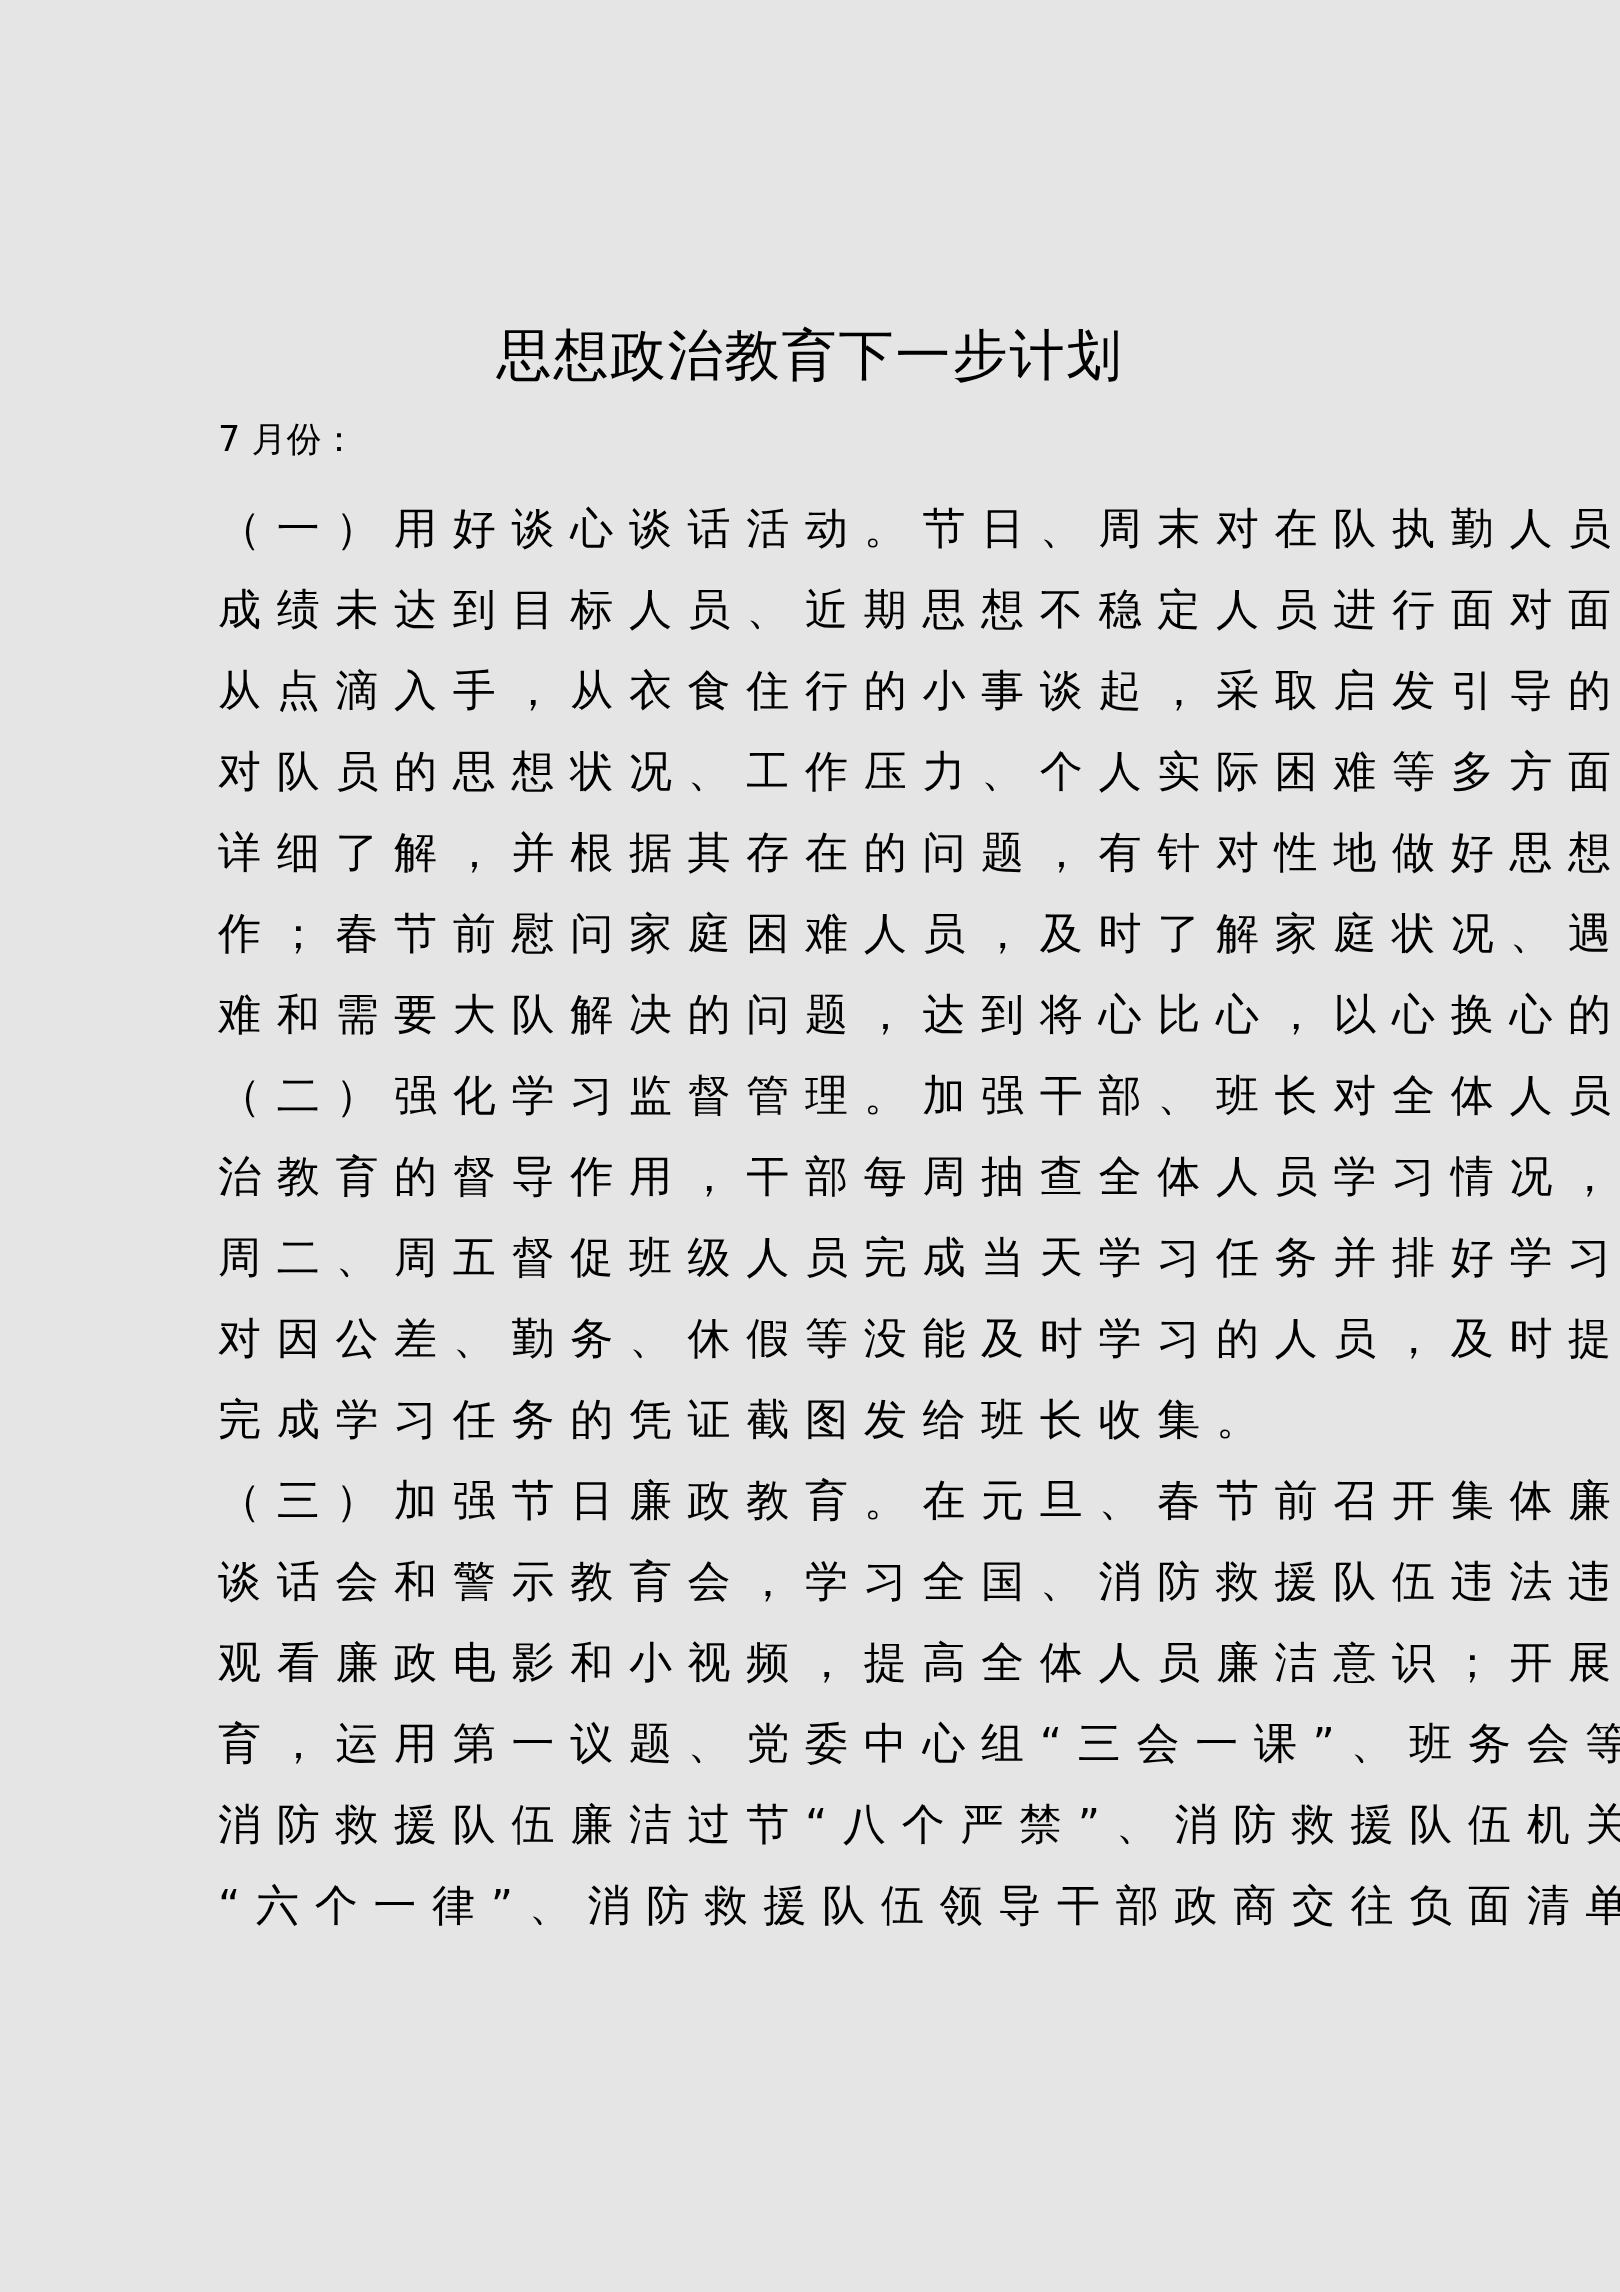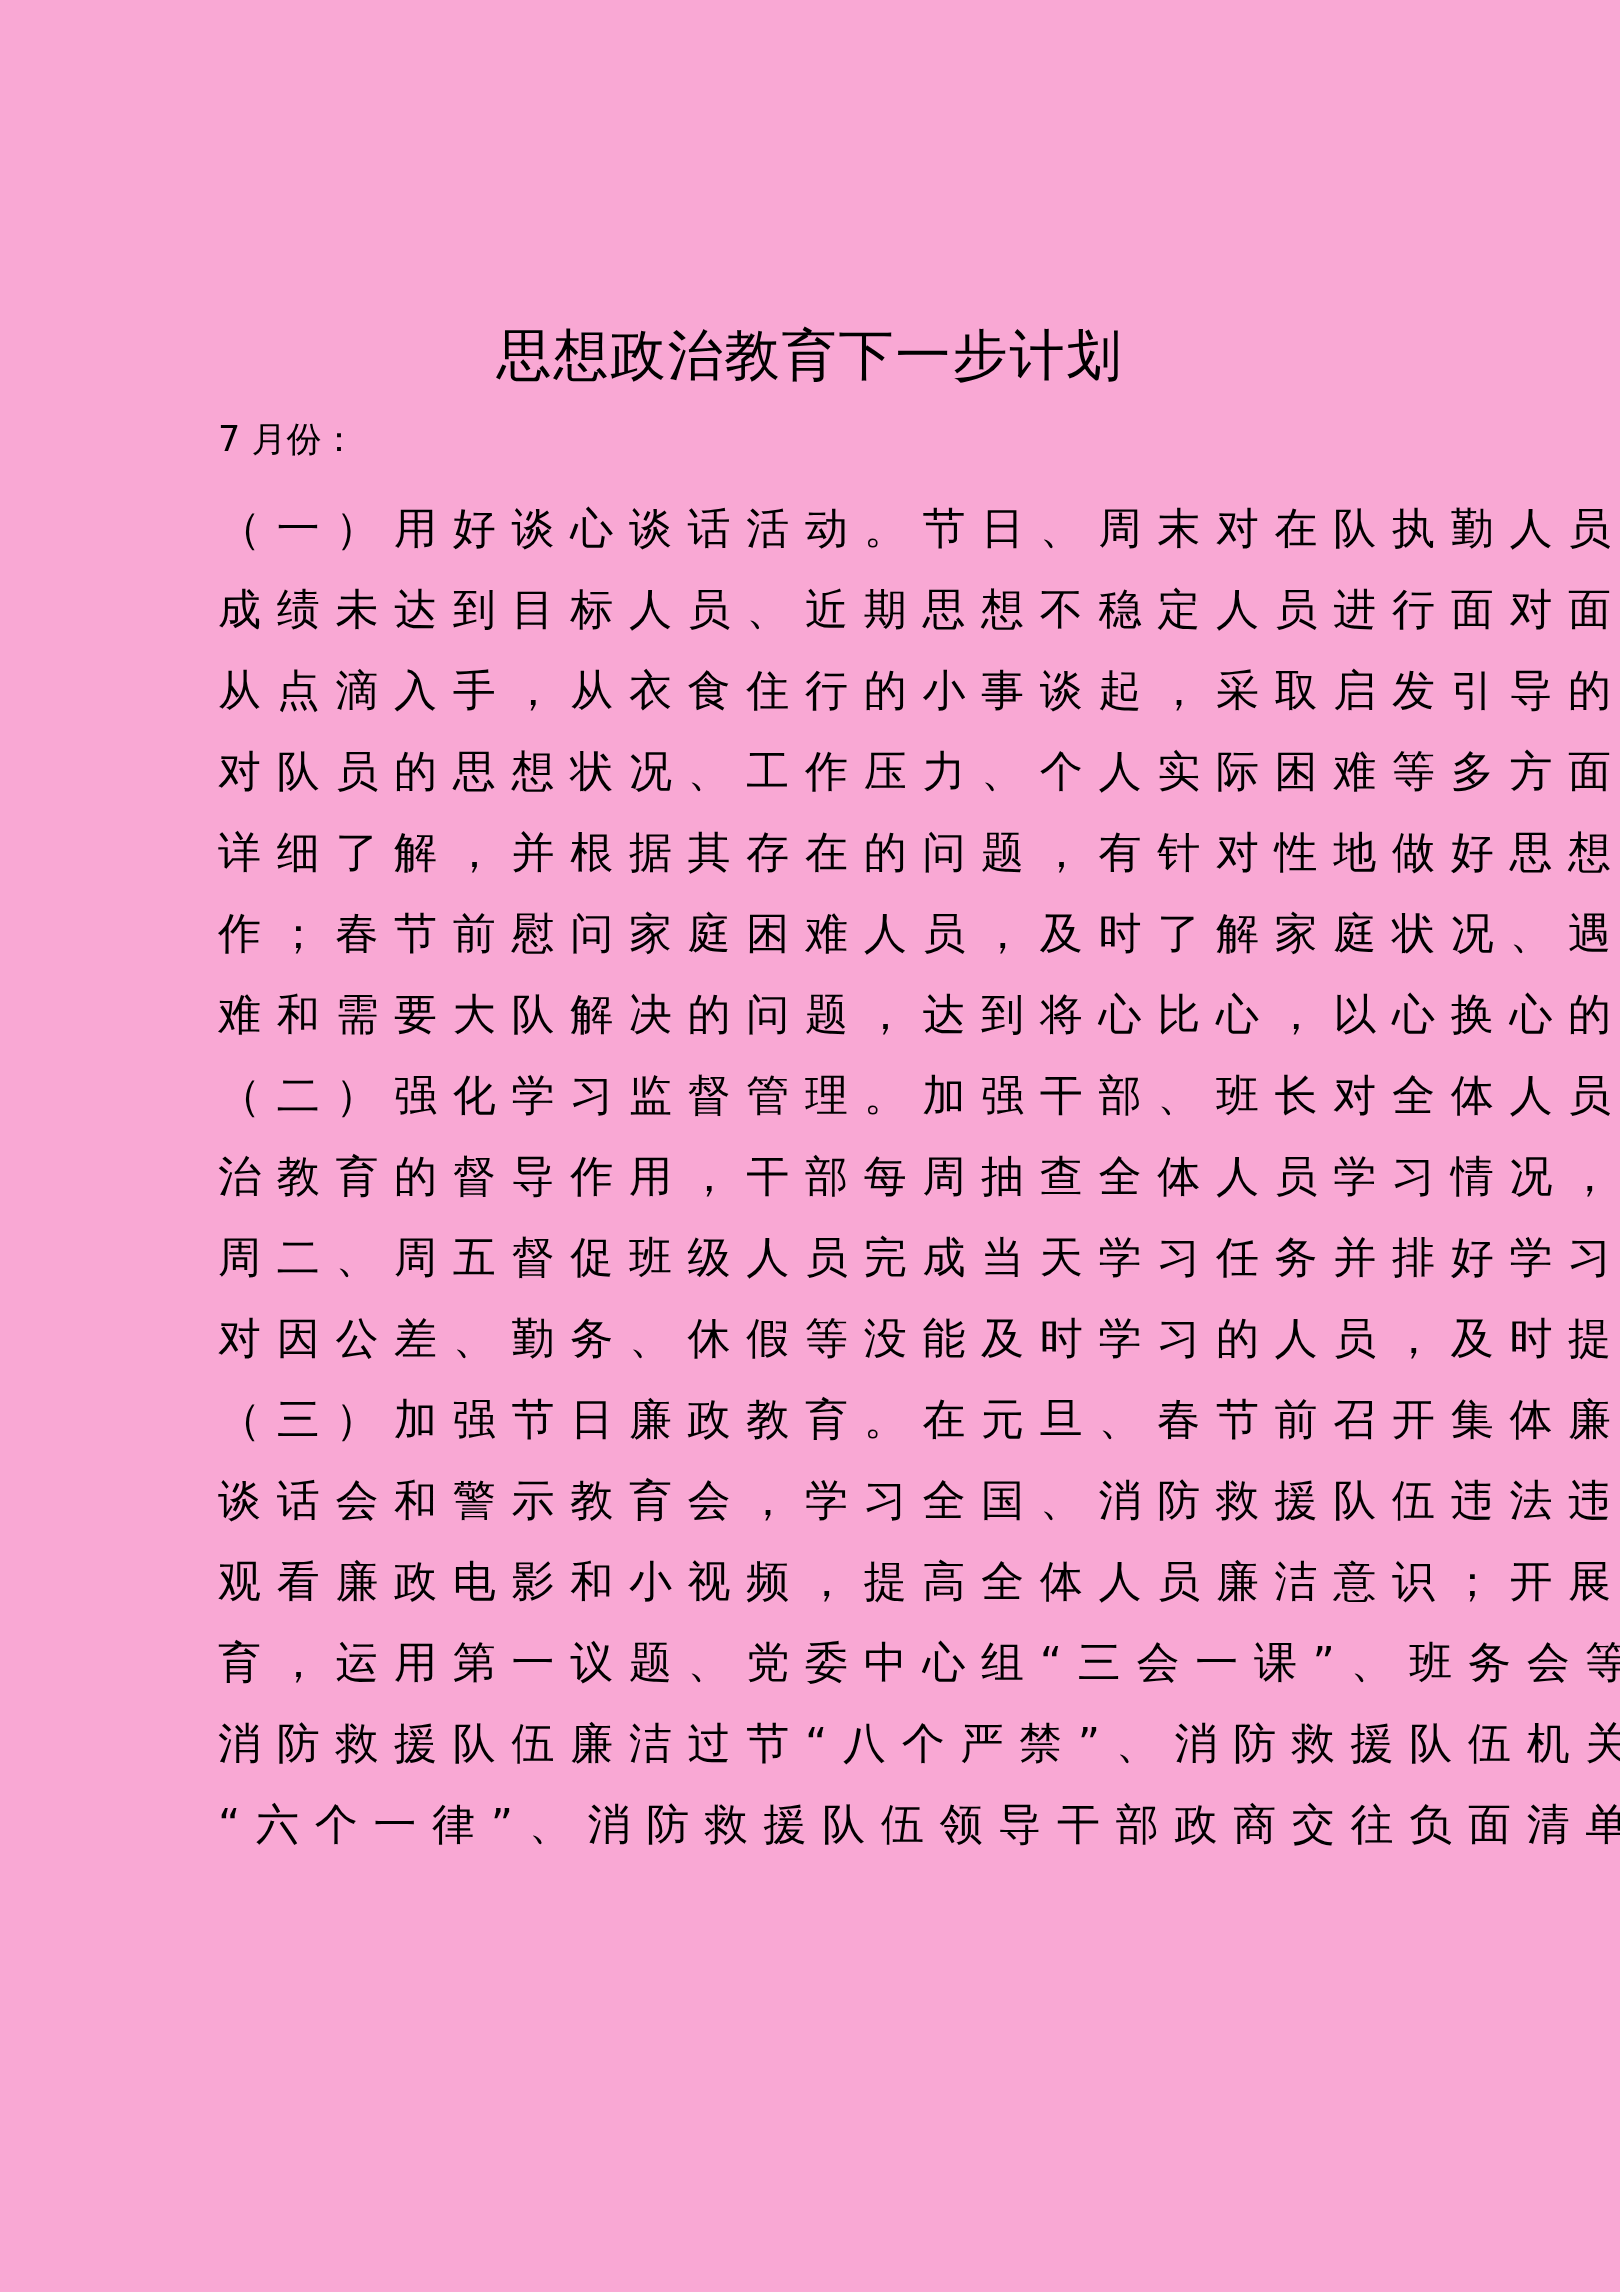--- a/index.html
+++ b/index.html
@@ -8,21 +8,21 @@
       height: 2293px;
       position: relative;
       overflow: hidden;
       font-family: "DejaVu Sans", "Liberation Sans", sans-serif;
       color: #000000;
     }
     .page {
       position: absolute;
       left: 0; top: 0;
       width: 1620px; height: 2293px;
-      background: #f9a8d4;
+      background: #e5e5e5;
     }
     .title {
       position: absolute;
       left: 0;
       width: 1620px;
       top: 316px;
       text-align: center;
       font-size: 55px;
       line-height: 78px;
       letter-spacing: 2px;
@@ -62,20 +62,21 @@
     <div class="line">成绩未达到目标人员、近期思想不稳定人员进行面对面交流，</div>
     <div class="line">从点滴入手，从衣食住行的小事谈起，采取启发引导的方式，</div>
     <div class="line">对队员的思想状况、工作压力、个人实际困难等多方面进行了</div>
     <div class="line">详细了解，并根据其存在的问题，有针对性地做好思想教育工</div>
     <div class="line">作；春节前慰问家庭困难人员，及时了解家庭状况、遇到的困</div>
     <div class="line">难和需要大队解决的问题，达到将心比心，以心换心的效果。</div>
     <div class="line">（二）强化学习监督管理。加强干部、班长对全体人员思想政</div>
     <div class="line">治教育的督导作用，干部每周抽查全体人员学习情况，班长每</div>
     <div class="line">周二、周五督促班级人员完成当天学习任务并排好学习照片，</div>
     <div class="line">对因公差、勤务、休假等没能及时学习的人员，及时提醒并将</div>
+    <div class="line">完成学习任务的凭证截图发给班长收集。</div>
     <div class="line">（三）加强节日廉政教育。在元旦、春节前召开集体廉政提醒</div>
     <div class="line">谈话会和警示教育会，学习全国、消防救援队伍违法违纪案例，</div>
     <div class="line">观看廉政电影和小视频，提高全体人员廉洁意识；开展廉政教</div>
     <div class="line">育，运用第一议题、党委中心组“三会一课”、班务会等学习</div>
     <div class="line">消防救援队伍廉洁过节“八个严禁”、消防救援队伍机关干部</div>
     <div class="line">“六个一律”、消防救援队伍领导干部政商交往负面清单、近</div>
   </div>
 </div>
 
 

